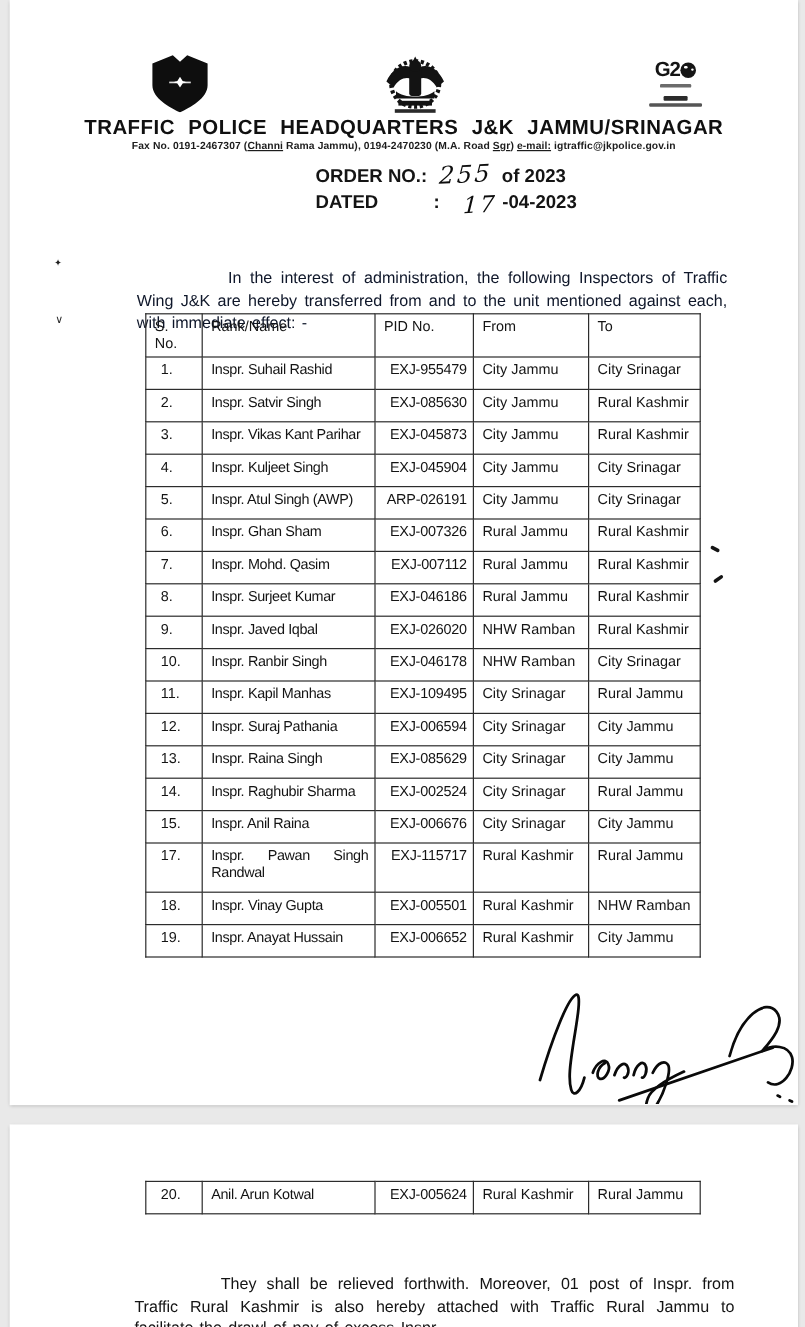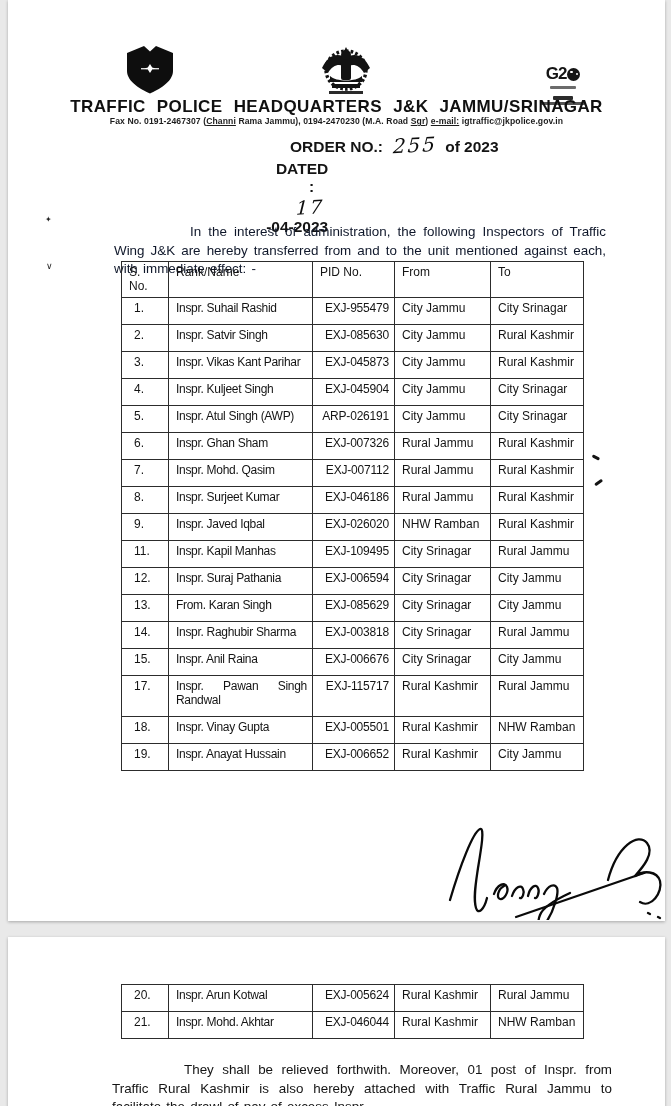--- a/index.html
+++ b/index.html
@@ -13,43 +13,43 @@
   .page{
     position:absolute;left:8px;width:657px;background:#ffffff;
     box-shadow:0 1px 3px rgba(0,0,0,0.28);
   }
   #page1{top:0;height:921px;}
   #page2{top:937px;height:217px;}
 
   
   .shield{position:absolute;left:118px;top:44px;width:48px;height:50px;}
   .emblem{position:absolute;left:310px;top:46px;width:56px;height:52px;}
-  .g20{position:absolute;left:525px;top:64px;width:60px;text-align:right;}
+  .g20{position:absolute;left:525px;top:48px;width:60px;text-align:right;}
   .g20-row{display:flex;align-items:center;justify-content:center;gap:1px;}
   .g20-text{font-weight:bold;font-size:17px;letter-spacing:-1px;color:#141414;}
   .g20-circle{width:13px;height:13px;border-radius:50%;background:#151515;position:relative;display:inline-block;}
   .g20-circle:before{content:"";position:absolute;left:3px;top:3px;width:2.5px;height:2.5px;border-radius:50%;background:#fff;}
   .g20-circle:after{content:"";position:absolute;right:2.5px;top:5px;width:2px;height:2px;border-radius:50%;background:#fff;}
   .g20-sub{height:3px;width:26px;margin:2px auto 0;background:#3a3a3a;opacity:.75;border-radius:1px;}
   .azadi{margin-top:7px;}
   .azadi .bar1{height:4px;width:20px;margin:0 auto;background:#2b2b2b;border-radius:1px;}
   .azadi .bar2{height:3px;width:44px;margin:2px auto 0;background:#2b2b2b;opacity:.8;border-radius:1px;}
 
   .doc-title{
     position:absolute;left:0;right:0;top:97px;text-align:center;
     font-size:17px;font-weight:bold;letter-spacing:.4px;word-spacing:6px;color:#101010;
   }
   .fax-line{
     position:absolute;left:0;right:0;top:116px;text-align:center;
     font-size:8.6px;font-weight:bold;color:#1c1c1c;letter-spacing:.1px;
   }
   .fax-line .u{text-decoration:underline;}
 
-  .order-line{position:absolute;left:255px;top:133px;display:flex;align-items:baseline;font-size:15.5px;font-weight:bold;color:#141414;margin-left:27px;}
-  .dated-line{position:absolute;left:255px;top:160px;display:flex;align-items:flex-end;font-size:15.5px;font-weight:bold;color:#141414;flex-direction:column;}
+  .order-line{position:absolute;left:255px;top:133px;display:flex;align-items:baseline;font-size:15.5px;font-weight:bold;color:#141414;}
+  .dated-line{position:absolute;left:255px;top:160px;display:flex;align-items:flex-start;font-size:15.5px;font-weight:bold;color:#141414;}
   .hand{
     font-family:"DejaVu Serif", serif;font-style:italic;font-weight:normal;
     font-size:20px;letter-spacing:2px;transform:rotate(-3deg) skewX(-6deg);
     display:inline-block;color:#0d0d0d;
   }
   .order-line .hand{margin:0 8px 0 10px;}
   .dated-line .colon{margin:0 14px 0 46px;}
   .dated-line .hand{margin:0 4px 0 6px;font-size:19px;}
 
   
@@ -228,44 +228,51 @@
           <td class="c4">Rural Kashmir</td>
         </tr>
         <tr>
           <td class="c0">9.</td>
           <td class="c1">Inspr. Javed Iqbal</td>
           <td class="c2">EXJ-026020</td>
           <td class="c3">NHW Ramban</td>
           <td class="c4">Rural Kashmir</td>
         </tr>
         <tr>
+          <td class="c0">10.</td>
+          <td class="c1">Inspr. Ranbir Singh</td>
+          <td class="c2">EXJ-046178</td>
+          <td class="c3">NHW Ramban</td>
+          <td class="c4">City Srinagar</td>
+        </tr>
+        <tr>
           <td class="c0">11.</td>
           <td class="c1">Inspr. Kapil Manhas</td>
           <td class="c2">EXJ-109495</td>
           <td class="c3">City Srinagar</td>
           <td class="c4">Rural Jammu</td>
         </tr>
         <tr>
           <td class="c0">12.</td>
           <td class="c1">Inspr. Suraj Pathania</td>
           <td class="c2">EXJ-006594</td>
           <td class="c3">City Srinagar</td>
           <td class="c4">City Jammu</td>
         </tr>
         <tr>
           <td class="c0">13.</td>
-          <td class="c1">From. Karan Singh</td>
+          <td class="c1">Inspr. Raina Singh</td>
           <td class="c2">EXJ-085629</td>
           <td class="c3">City Srinagar</td>
           <td class="c4">City Jammu</td>
         </tr>
         <tr>
           <td class="c0">14.</td>
           <td class="c1">Inspr. Raghubir Sharma</td>
-          <td class="c2">EXJ-003818</td>
+          <td class="c2">EXJ-002524</td>
           <td class="c3">City Srinagar</td>
           <td class="c4">Rural Jammu</td>
         </tr>
         <tr>
           <td class="c0">15.</td>
           <td class="c1">Inspr. Anil Raina</td>
           <td class="c2">EXJ-006676</td>
           <td class="c3">City Srinagar</td>
           <td class="c4">City Jammu</td>
         </tr>
@@ -318,28 +325,21 @@
     <colgroup>
         <col class="w0">
         <col class="w1">
         <col class="w2">
         <col class="w3">
         <col class="w4">
       </colgroup>
     <tbody id="t2-body">
         <tr>
           <td class="c0">20.</td>
-          <td class="c1">Inspr. Arun Kotwal</td>
+          <td class="c1">Anil. Arun Kotwal</td>
           <td class="c2">EXJ-005624</td>
           <td class="c3">Rural Kashmir</td>
           <td class="c4">Rural Jammu</td>
-        </tr>
-        <tr>
-          <td class="c0">21.</td>
-          <td class="c1">Inspr. Mohd. Akhtar</td>
-          <td class="c2">EXJ-046044</td>
-          <td class="c3">Rural Kashmir</td>
-          <td class="c4">NHW Ramban</td>
         </tr>
       </tbody>
   </table>
   <p class="closing">They shall be relieved forthwith. Moreover, 01 post of Inspr. from Traffic Rural Kashmir is also hereby attached with Traffic Rural Jammu to facilitate the drawl of pay of excess Inspr.</p>
 </div>
 
 </body></html>

